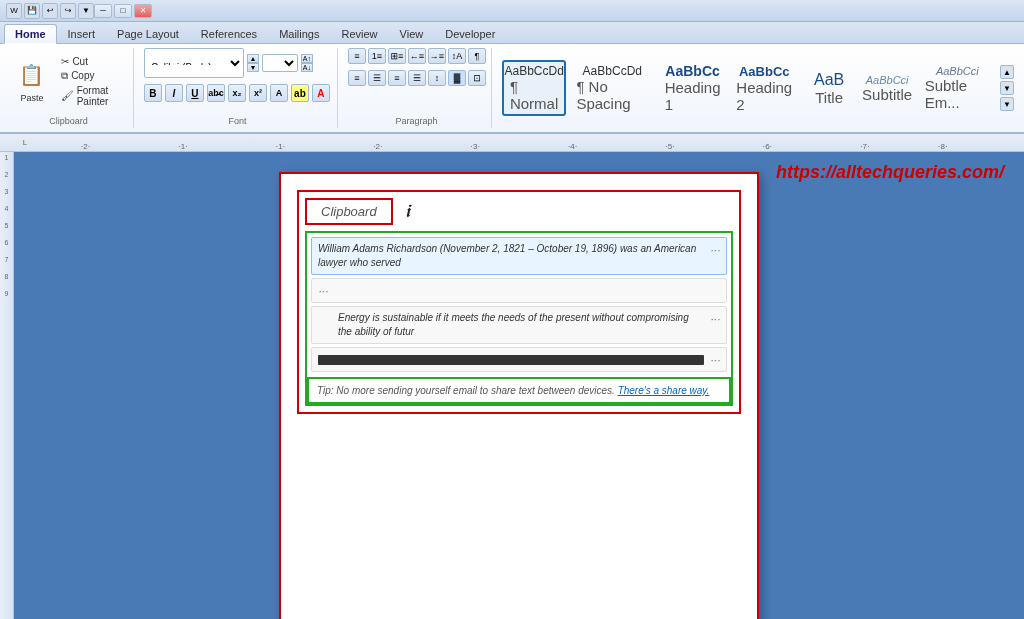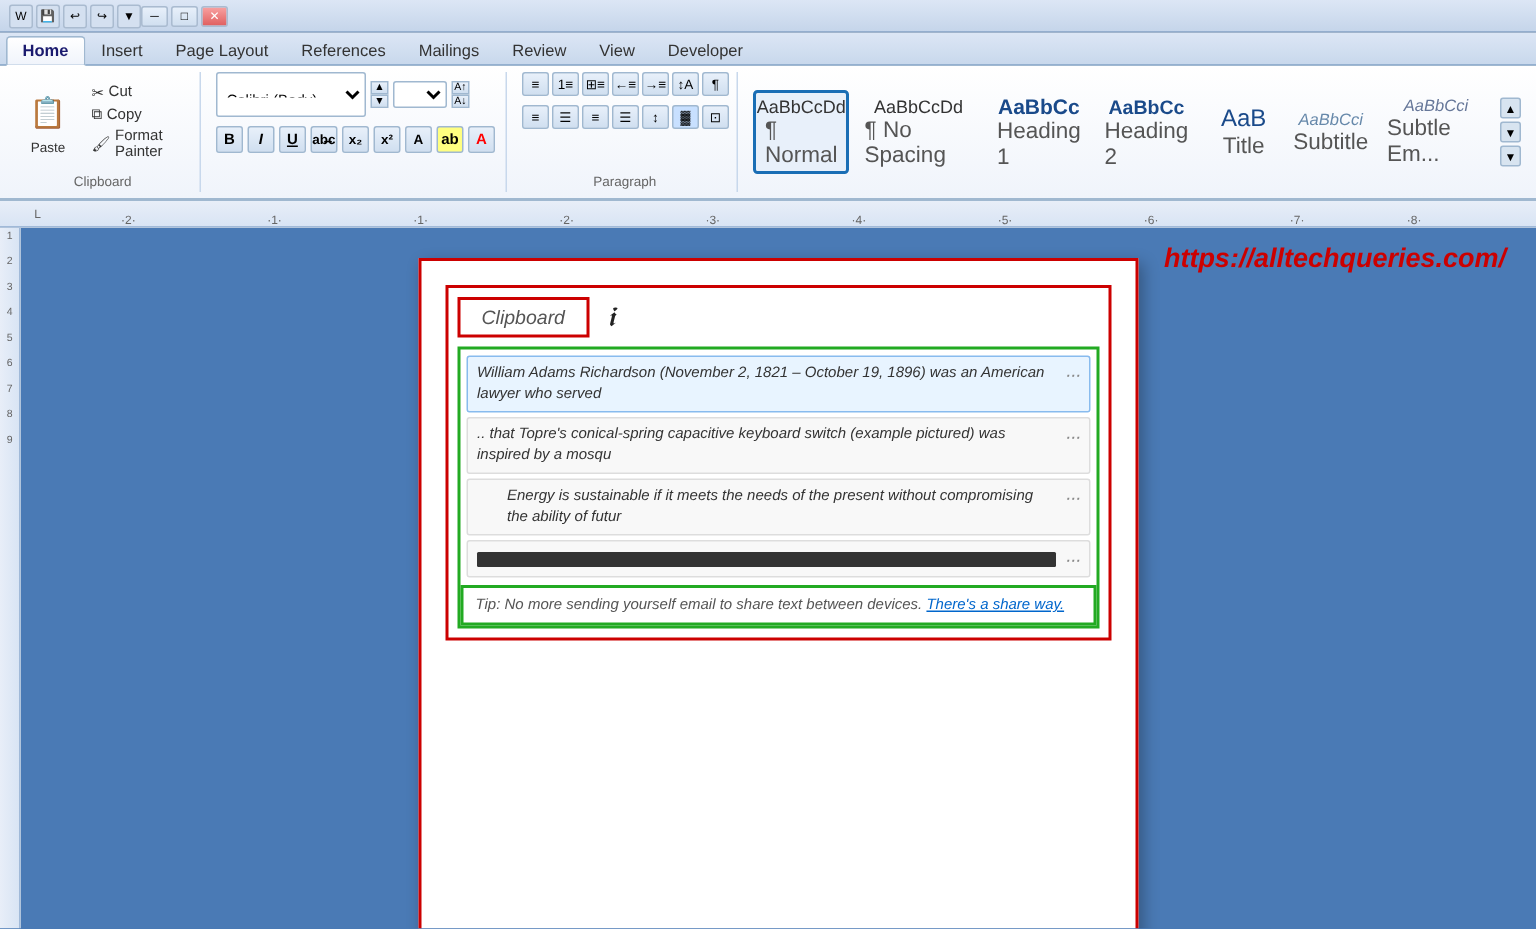--- a/index.html
+++ b/index.html
@@ -425,20 +425,21 @@
         <div class="format-btn" style="font-style:italic;">I</div>
         <div class="format-btn" style="text-decoration:underline;">U</div>
         <div class="format-btn" style="font-size:9px;">ab̶c</div>
         <div class="format-btn" style="font-size:9px;">x₂</div>
         <div class="format-btn" style="font-size:9px;">x²</div>
         <div class="format-btn" style="font-size:9px;">A</div>
         <div class="format-btn" style="background:#ffff80;">ab</div>
         <div class="format-btn" style="color:red; font-weight:bold;">A</div>
       </div>
     </div>
+    <div class="ribbon-group-label">Font</div>
   </div>
 
   <div class="ribbon-group para-group">
     <div class="ribbon-group-content" style="flex-direction:column; align-items:flex-start;">
       <div class="para-row">
         <div class="para-btn">≡</div>
         <div class="para-btn">1≡</div>
         <div class="para-btn">⊞≡</div>
         <div class="para-btn">←≡</div>
         <div class="para-btn">→≡</div>
@@ -543,21 +544,20 @@
         </div>
 
         <div style="border: 2px solid #22aa22; padding: 4px; background: white; display: flex; flex-direction: column; gap: 3px;">
 
           <div style="display:flex; align-items:flex-start; padding:4px 6px; background:#e8f4ff; border: 1px solid #88bbee; border-radius:2px; cursor:pointer; gap:6px;">
             <span style="flex:1; font-size:10px; color:#333; line-height:1.4;">William Adams Richardson (November 2, 1821 – October 19, 1896) was an American lawyer who served</span>
             <span style="color:#888; font-size:13px; letter-spacing:-1px;">···</span>
           </div>
 
           <div style="display:flex; align-items:flex-start; padding:4px 6px; background:#f8f8f8; border:1px solid #ddd; border-radius:2px; cursor:pointer; gap:6px;">
-            <span style="flex:1; font-size:10px; color:#333; line-height:1.4;">.. that Topre's conical-spring capacitive keyboard switch (example pictured) was inspired by a mosqu</span>
             <span style="color:#888; font-size:13px; letter-spacing:-1px;">···</span>
           </div>
 
           <div style="display:flex; align-items:flex-start; padding:4px 6px; background:#f8f8f8; border:1px solid #ddd; border-radius:2px; cursor:pointer; gap:6px;">
             <span style="flex:1; font-size:10px; color:#333; line-height:1.4;margin-left:20px;">Energy is sustainable if it meets the needs of the present without compromising the ability of futur</span>
             <span style="color:#888; font-size:13px; letter-spacing:-1px;">···</span>
           </div>
 
           <div style="display:flex; align-items:center; padding:4px 6px; background:#f8f8f8; border:1px solid #ddd; border-radius:2px; cursor:pointer; gap:6px;">
             <div style="flex:1; height:10px; background:#333; width:130px; border-radius:1px;"></div>

